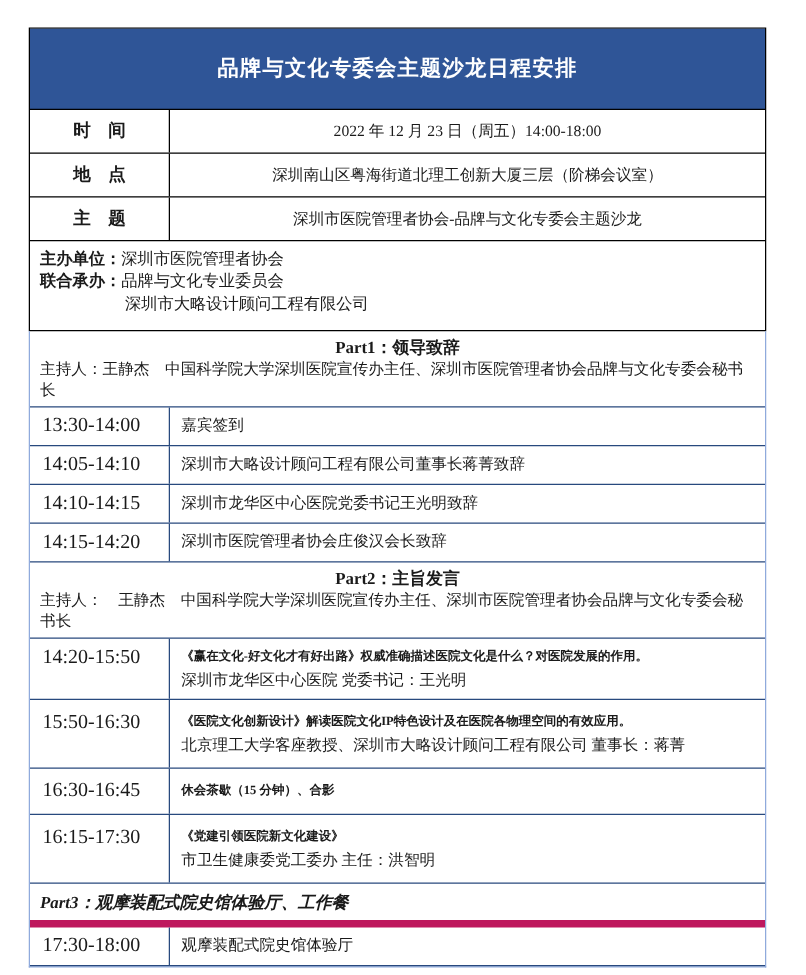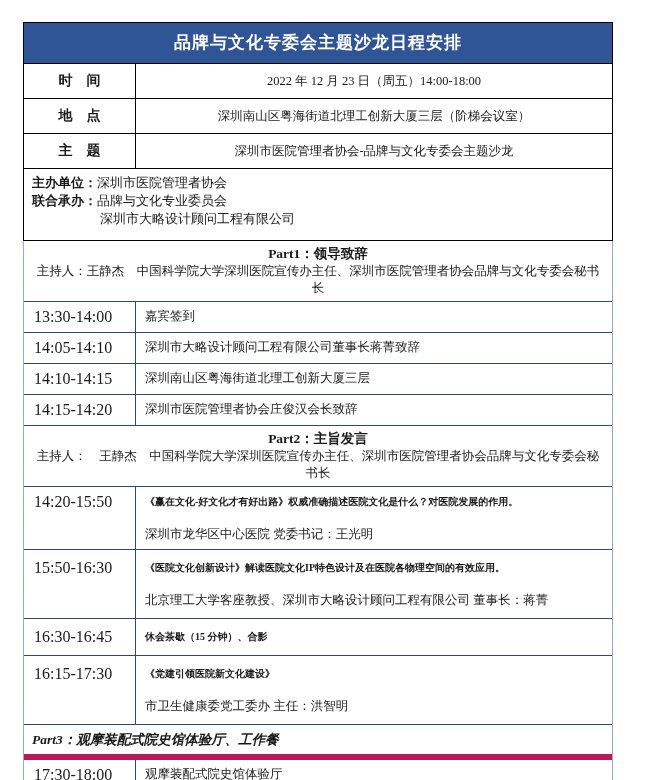--- a/index.html
+++ b/index.html
@@ -8,21 +8,21 @@
     font-family:"Liberation Serif","DejaVu Serif",serif;
     color:#1a1a1a;overflow:hidden;
   }
   *{box-sizing:border-box;}
   .doc-table{position:absolute;left:23px;top:22px;width:590px;}
 
   
   .top-section{border:1px solid #000;}
   .title-bar{
     background:#2F5597;color:#ffffff;text-align:center;
-    font-weight:bold;font-size:17px;line-height:20px;padding:10px 4px;
+    font-weight:bold;font-size:17px;line-height:20px;padding:22px 4px;
     border-bottom:1px solid #000;letter-spacing:1px;
   }
   .info-row{display:flex;border-bottom:1px solid #000;}
   .info-label{
     width:112px;flex:0 0 112px;border-right:1px solid #000;
     display:flex;align-items:center;justify-content:center;
     font-weight:bold;font-size:14px;padding:8px 0;
   }
   .info-value{
     flex:1;display:flex;align-items:center;justify-content:center;
@@ -30,32 +30,32 @@
   }
   .org-block{padding:5px 8px 12px 8px;font-size:13px;line-height:18px;}
   .org-line{display:flex;}
   .org-label{font-weight:bold;flex:0 0 auto;}
   .org-indent{padding-left:68px;}
 
   
   .lower-section{border:1px solid #8FAADC;border-top:none;}
   .part-row{border-bottom:1px solid #28497E;padding:3px 8px 4px 8px;}
   .part-title{text-align:center;font-weight:bold;font-size:13.5px;line-height:19px;}
-  .part-host{font-size:12.5px;line-height:17px;text-align:center;}
+  .part-host{font-size:12.5px;line-height:17px;}
   .part-title-only{text-align:left;font-weight:bold;font-size:13.5px;line-height:19px;padding:5px 8px;border-bottom:6px solid #be185d;font-style:italic;}
 
   .item-row{display:flex;border-bottom:1px solid #28497E;}
   .time-cell{
     width:112px;flex:0 0 112px;border-right:1px solid #28497E;
     font-size:16px;padding:6px 0 6px 10px;
   }
   .desc-cell{flex:1;font-size:12.5px;line-height:17px;padding:6px 10px 6px 9px;}
   .pad-lg .time-cell,.pad-lg .desc-cell{padding-top:9px;padding-bottom:9px;}
   .desc-title{font-weight:bold;font-size:10px;line-height:18px;}
-  .desc-sub{font-size:12.5px;line-height:18px;margin-top:14px;}
+  .desc-sub{font-size:12.5px;line-height:18px;margin-top:0;}
 </style>
 </head>
 <body>
 
 <div class="doc-table">
 
   <div class="top-section">
     <div class="title-bar">品牌与文化专委会主题沙龙日程安排</div>
 
     <div class="info-row">
@@ -96,21 +96,21 @@
     <div class="item-row">
       <div class="time-cell">13:30-14:00</div>
       <div class="desc-cell">嘉宾签到</div>
     </div>
     <div class="item-row">
       <div class="time-cell">14:05-14:10</div>
       <div class="desc-cell">深圳市大略设计顾问工程有限公司董事长蒋菁致辞</div>
     </div>
     <div class="item-row">
       <div class="time-cell">14:10-14:15</div>
-      <div class="desc-cell">深圳南山区粤海街道北理工创新大厦三层</div>
+      <div class="desc-cell">深圳市龙华区中心医院党委书记王光明致辞</div>
     </div>
     <div class="item-row">
       <div class="time-cell">14:15-14:20</div>
       <div class="desc-cell">深圳市医院管理者协会庄俊汉会长致辞</div>
     </div>
 
     <div class="part-row">
       <div class="part-title">Part2：主旨发言</div>
       <div class="part-host">主持人：　王静杰　中国科学院大学深圳医院宣传办主任、深圳市医院管理者协会品牌与文化专委会秘书长</div>
     </div>

